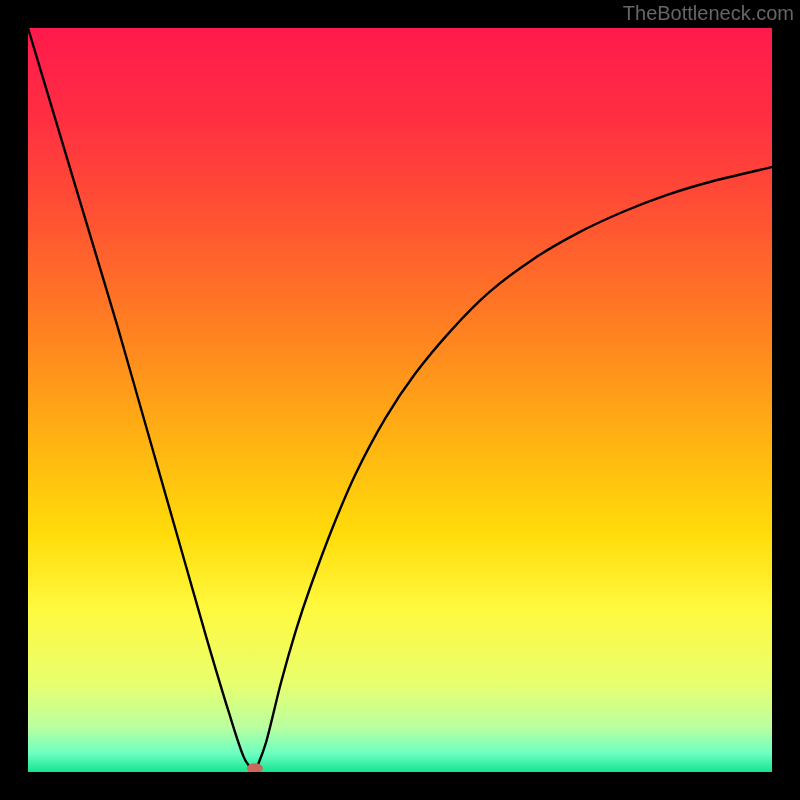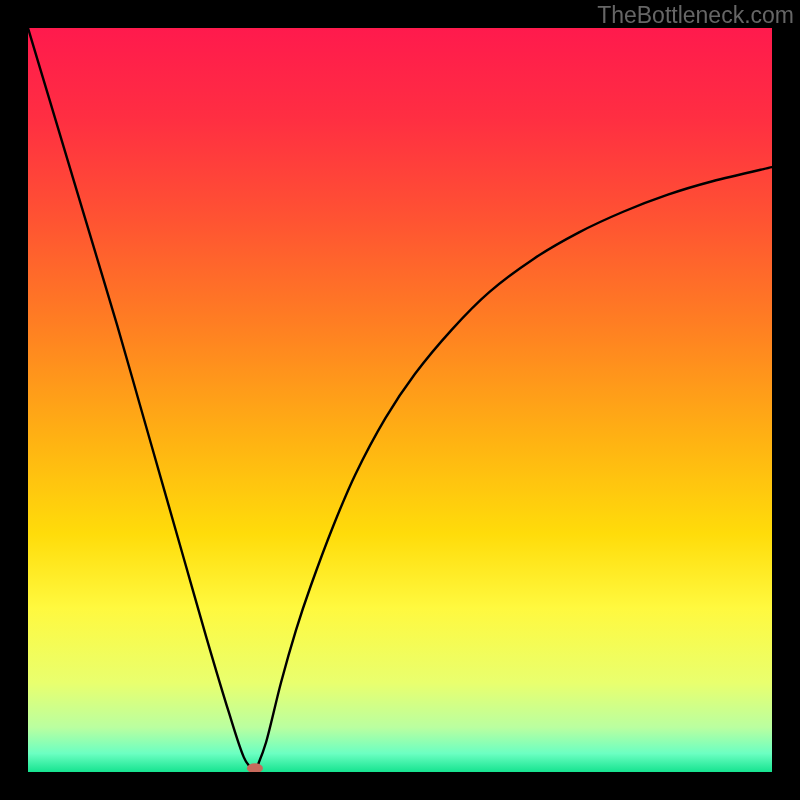--- a/index.html
+++ b/index.html
@@ -15,21 +15,21 @@
     position: relative;
     width: 800px;
     height: 800px;
     background: #000;
   }
   .watermark {
     position: absolute;
     top: 2px;
     right: 6px;
     color: #666666;
-    font-size: 23px;
+    font-size: 20px;
     font-weight: 400;
     letter-spacing: 0px;
     z-index: 5;
     text-align: left;
   }
   .plot {
     position: absolute;
     left: 28px;
     top: 28px;
     width: 744px;

